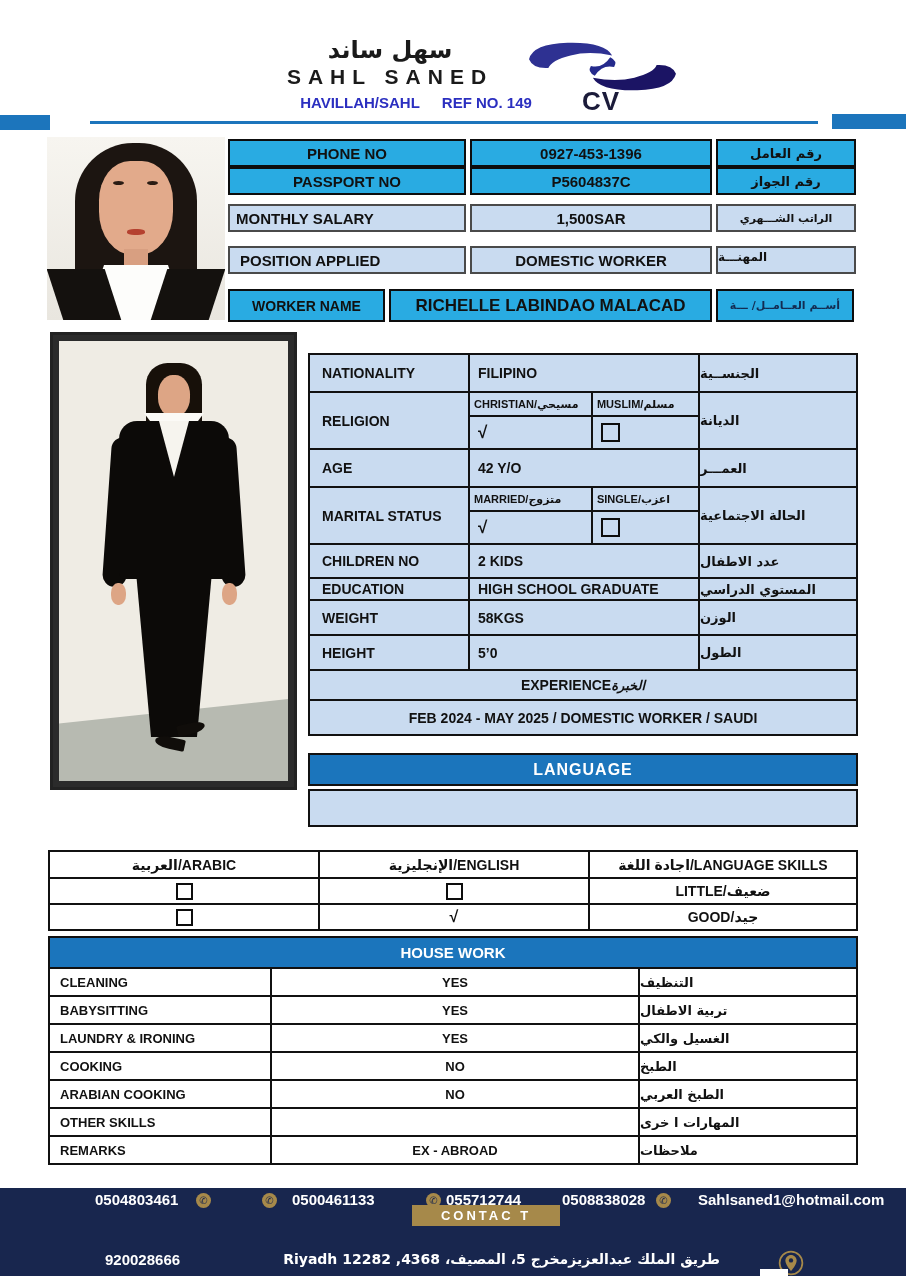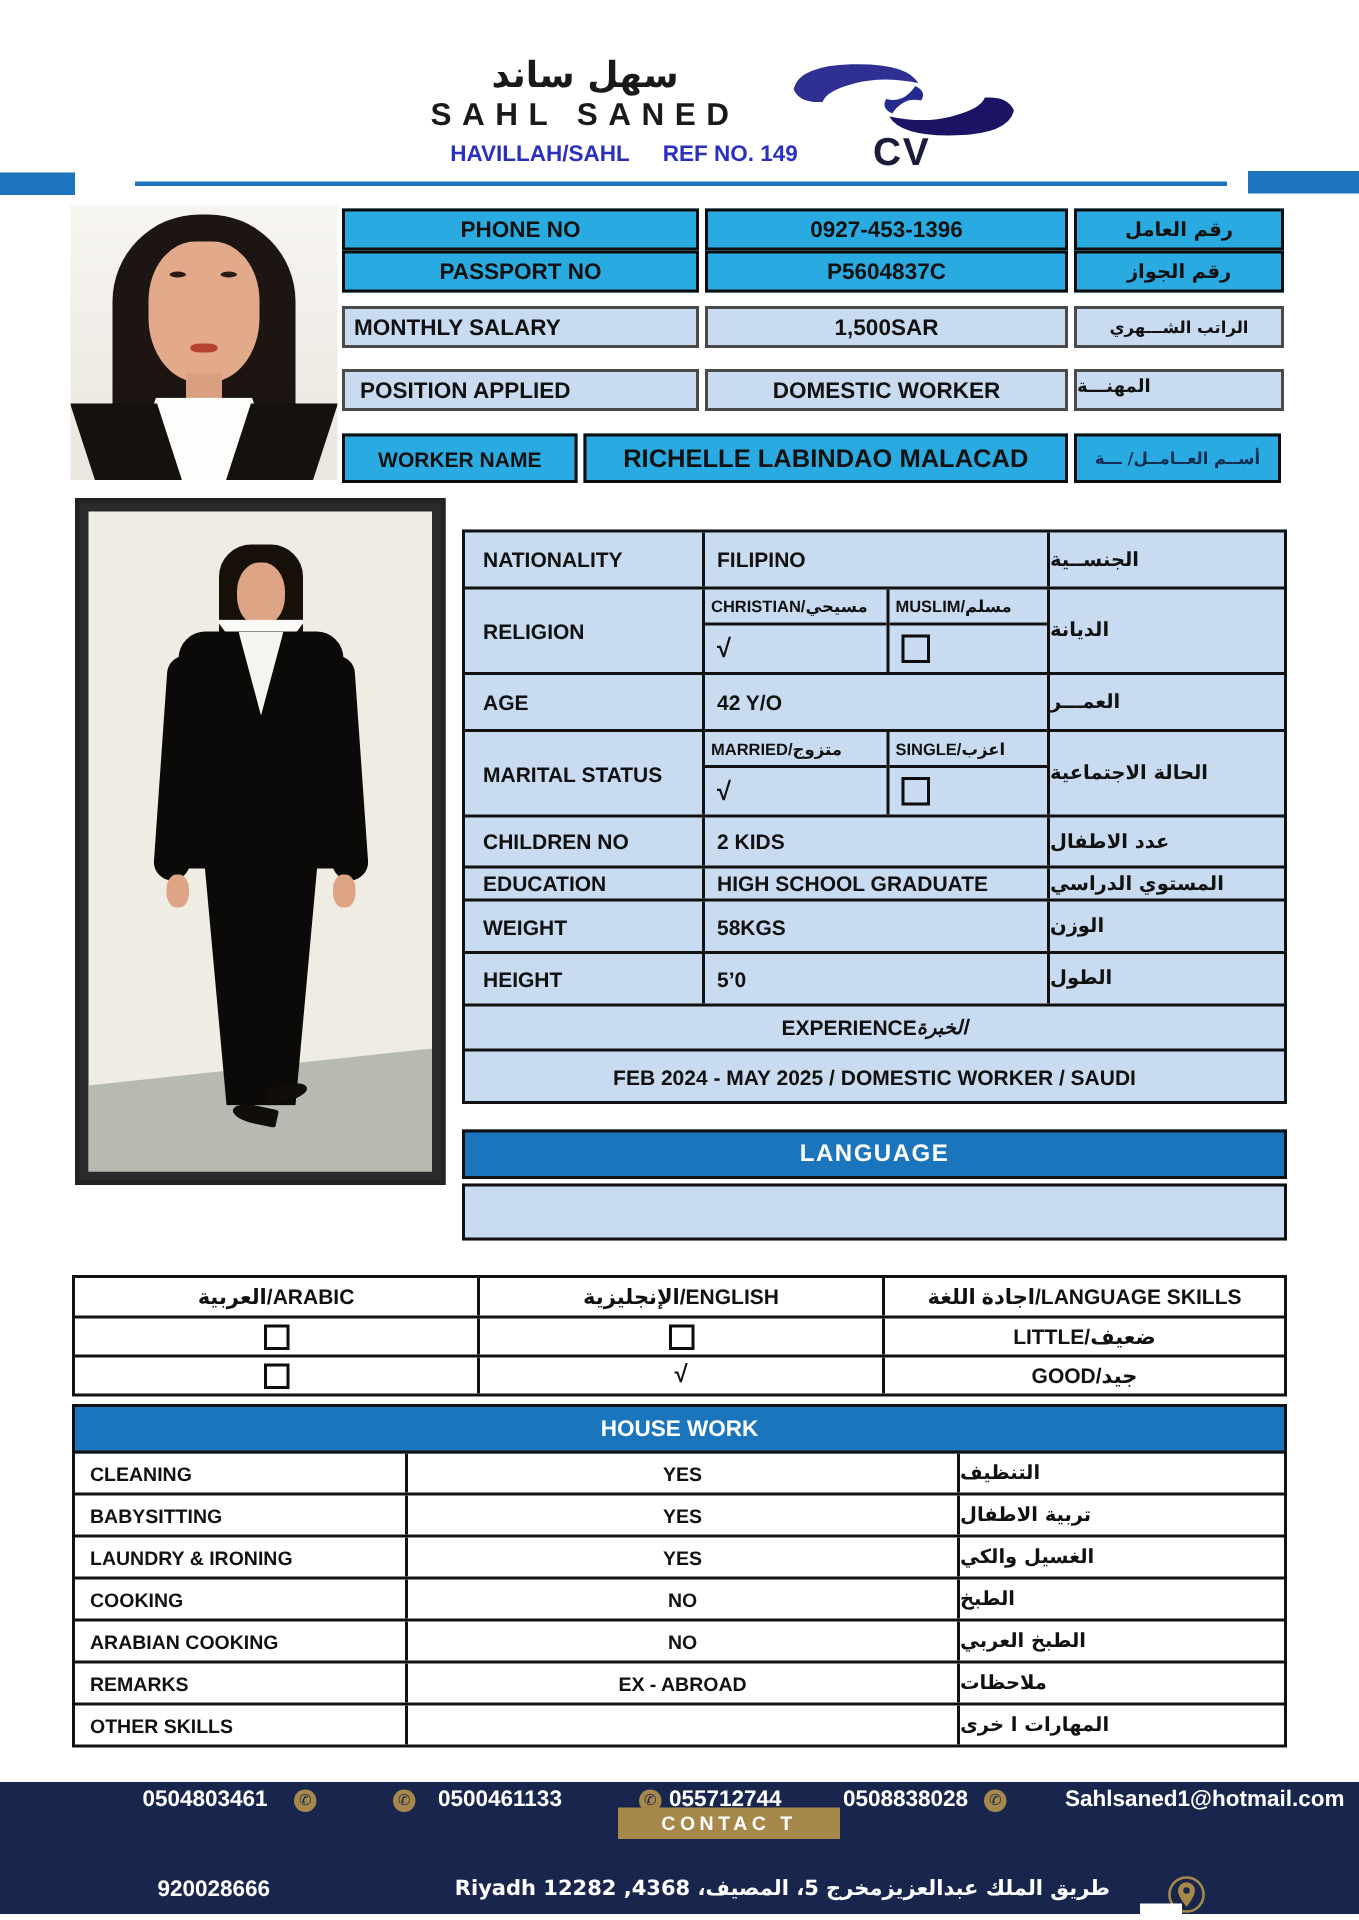--- a/index.html
+++ b/index.html
@@ -94,21 +94,21 @@
 
   
   .footer{position:absolute;left:0;top:1188px;width:906px;height:88px;background:#18264E;}
   .f-notch{position:absolute;left:760px;top:81px;width:28px;height:7px;background:#fff;}
   .f-item{position:absolute;top:3px;color:#fff;font-weight:bold;font-size:15px;white-space:nowrap;}
   .ph-ico{position:absolute;top:5px;width:15px;height:15px;border-radius:50%;background:#A6894A;color:#18264E;
           display:flex;align-items:center;justify-content:center;font-size:10px;line-height:1;}
   .contact-box{position:absolute;left:412px;top:17px;width:148px;height:21px;background:#A6894A;display:flex;align-items:center;justify-content:center;
                color:#fff;font-weight:bold;font-size:13px;letter-spacing:3px;}
   .f-bot{position:absolute;top:63px;color:#fff;font-weight:bold;font-size:15px;white-space:nowrap;}
-  .f-addr{font-family:"DejaVu Sans",sans-serif;font-size:14px;margin-left:20px;}
+  .f-addr{font-family:"DejaVu Sans",sans-serif;font-size:14px;}
   .pin{position:absolute;left:778px;top:62px;width:26px;height:26px;}
 </style>
 </head>
 <body>
 
 <div class="page">
 
   <div class="logo-text">
     <div class="logo-ar" dir="rtl">سهل ساند</div>
     <div class="logo-en">SAHL SANED</div>
@@ -301,41 +301,41 @@
       <div class="h-c1">COOKING</div>
       <div class="h-c2">NO</div>
       <div class="h-c3" dir="rtl">الطبخ</div>
     </div>
     <div class="h-row">
       <div class="h-c1">ARABIAN COOKING</div>
       <div class="h-c2">NO</div>
       <div class="h-c3" dir="rtl">الطبخ العربي</div>
     </div>
     <div class="h-row">
+      <div class="h-c1">OTHER SKILLS</div>
+      <div class="h-c2"></div>
+      <div class="h-c3" dir="rtl">المهارات ا خرى</div>
+    </div>
+    <div class="h-row">
       <div class="h-c1">REMARKS</div>
       <div class="h-c2">EX - ABROAD</div>
       <div class="h-c3" dir="rtl">ملاحظات</div>
-    </div>
-    <div class="h-row">
-      <div class="h-c1">OTHER SKILLS</div>
-      <div class="h-c2"></div>
-      <div class="h-c3" dir="rtl">المهارات ا خرى</div>
     </div>
   </div>
 
   <div class="footer">
     <span class="f-item" style="left:95px;">0504803461</span>
     <span class="ph-ico" style="left:196px;">✆</span>
     <span class="ph-ico" style="left:262px;">✆</span>
     <span class="f-item" style="left:292px;">0500461133</span>
     <span class="ph-ico" style="left:426px;">✆</span>
     <span class="f-item" style="left:446px;">055712744</span>
     <span class="f-item" style="left:562px;">0508838028</span>
     <span class="ph-ico" style="left:656px;">✆</span>
-    <span class="f-item" style="left:698px;margin-left:12px;">Sahlsaned1@hotmail.com</span>
+    <span class="f-item" style="left:698px;">Sahlsaned1@hotmail.com</span>
     <div class="contact-box">CONTAC T</div>
     <span class="f-bot" style="left:105px;">920028666</span>
     <span class="f-bot f-addr" style="left:360px;width:360px;text-align:center;" dir="rtl">طريق الملك عبدالعزيزمخرج 5، المصيف، 4368, Riyadh 12282</span>
     <svg class="pin" viewBox="0 0 24 24">
       <circle cx="12" cy="12" r="10.5" fill="none" stroke="#A6894A" stroke-width="1.6"></circle>
       <path d="M12 4.5c-2.9 0-5.2 2.3-5.2 5.2 0 3.9 5.2 9.8 5.2 9.8s5.2-5.9 5.2-9.8c0-2.9-2.3-5.2-5.2-5.2z" fill="#A6894A"></path>
       <circle cx="12" cy="9.6" r="2" fill="#18264E"></circle>
     </svg>
     <div class="f-notch"></div>
   </div>

